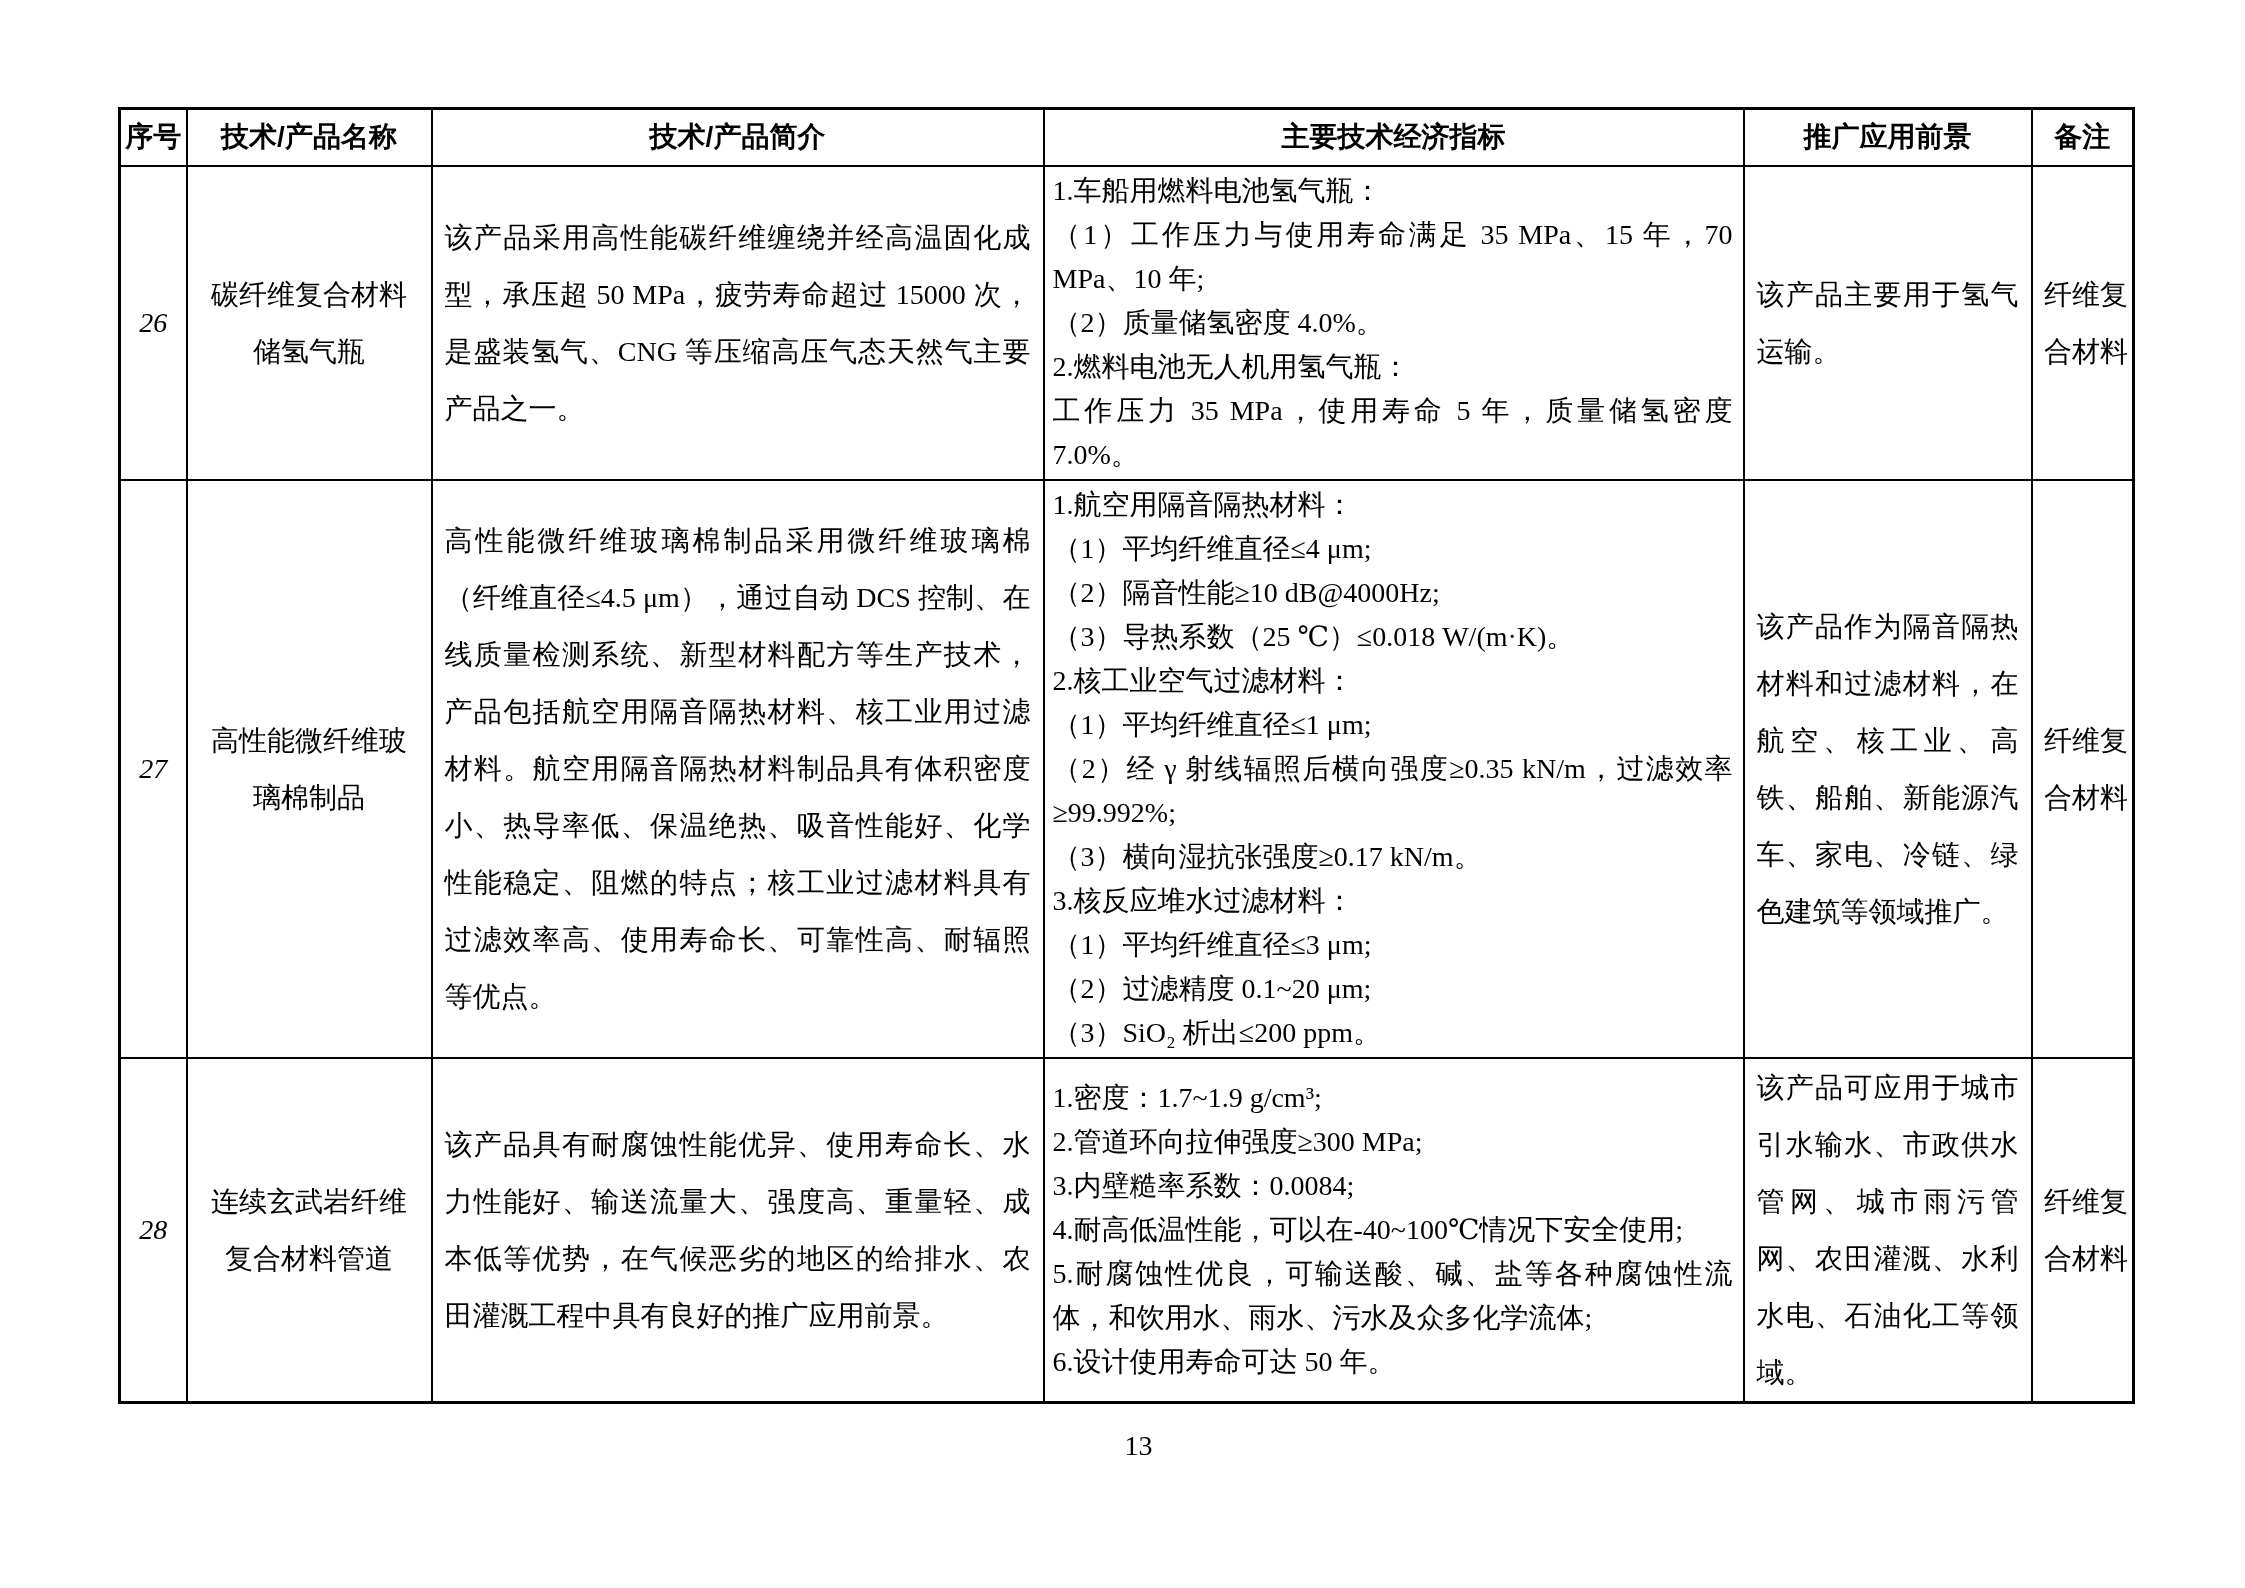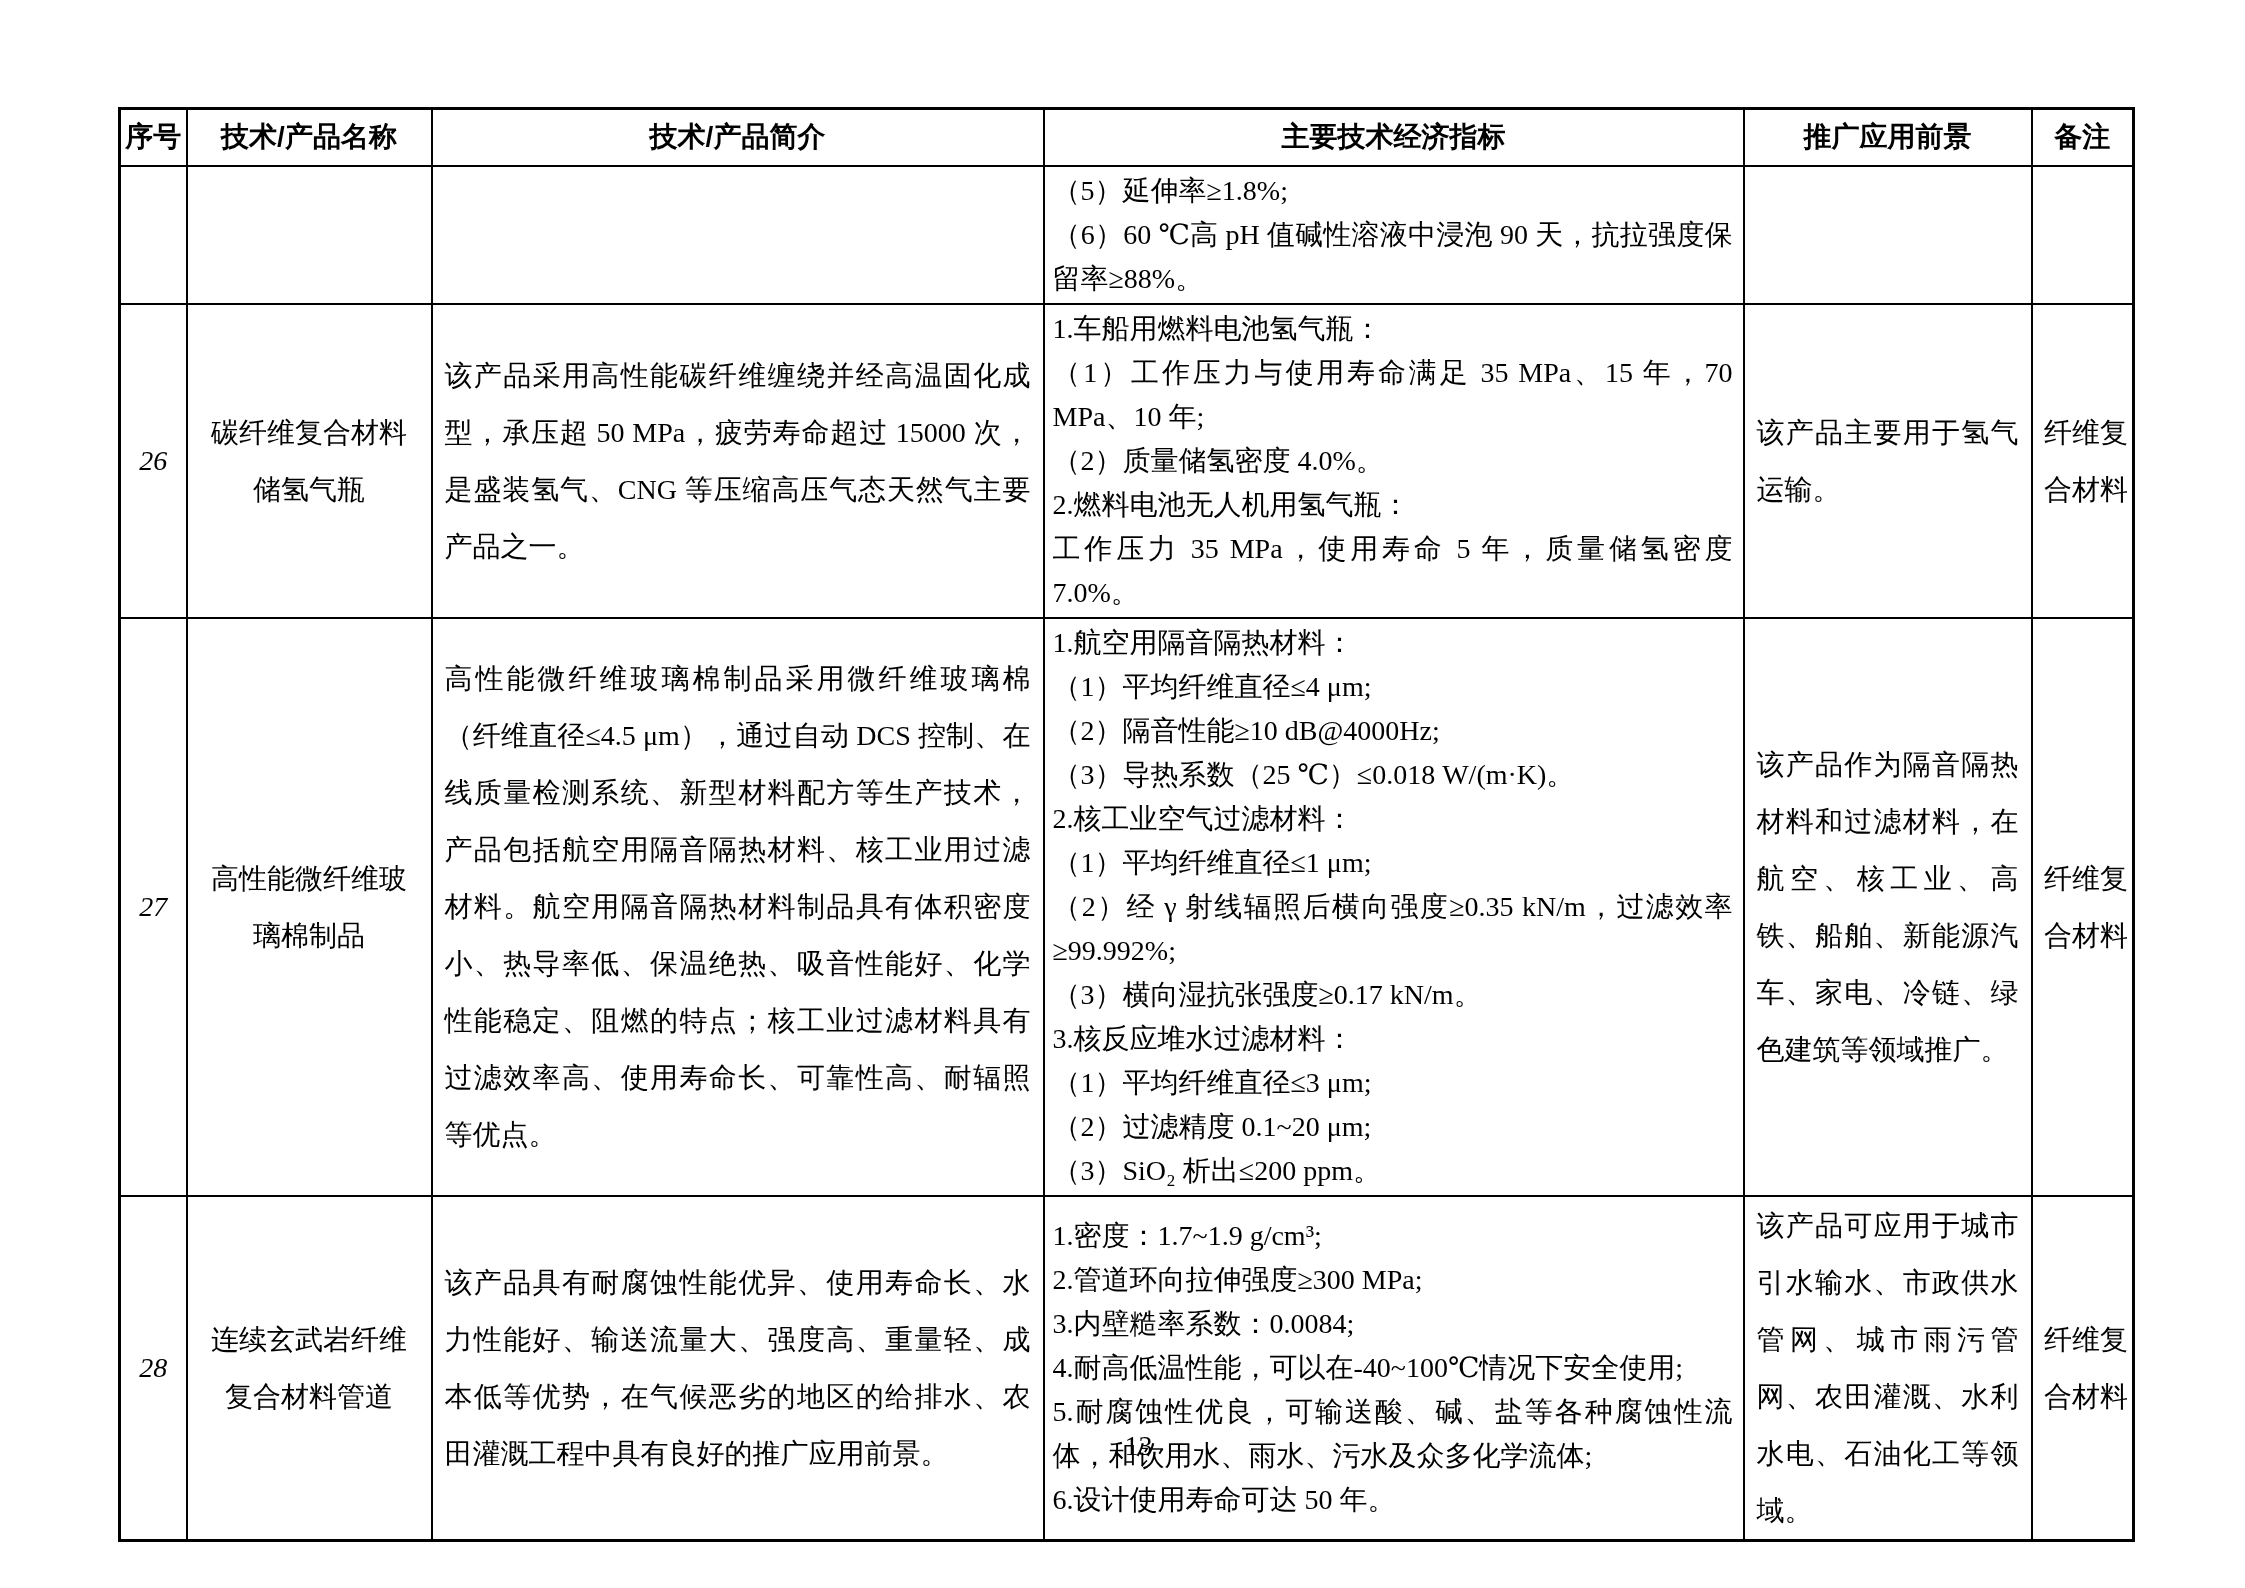--- a/index.html
+++ b/index.html
@@ -102,31 +102,20 @@
     <tr style="height:57px;">
       <th class="hdr">序号</th>
       <th class="hdr">技术/产品名称</th>
       <th class="hdr">技术/产品简介</th>
       <th class="hdr">主要技术经济指标</th>
       <th class="hdr">推广应用前景</th>
       <th class="hdr">备注</th>
     </tr>
   </thead>
   <tbody>
-    <tr style="height:137px;">
-      <td class="c-no"></td>
-      <td class="c-name"></td>
-      <td class="c-intro"></td>
-      <td class="c-ind">
-          <p>（5）延伸率≥1.8%;</p>
-          <p>（6）60 ℃高 pH 值碱性溶液中浸泡 90 天，抗拉强度保留率≥88%。</p>
-        </td>
-      <td class="c-pros"></td>
-      <td class="c-remark"></td>
-    </tr>
     <tr style="height:254px;">
       <td class="c-no">26</td>
       <td class="c-name">碳纤维复合材料储氢气瓶</td>
       <td class="c-intro">该产品采用高性能碳纤维缠绕并经高温固化成型，承压超 50 MPa，疲劳寿命超过 15000 次，是盛装氢气、CNG 等压缩高压气态天然气主要产品之一。</td>
       <td class="c-ind">
           <p>1.车船用燃料电池氢气瓶：</p>
           <p>（1）工作压力与使用寿命满足 35 MPa、15 年，70 MPa、10 年;</p>
           <p>（2）质量储氢密度 4.0%。</p>
           <p>2.燃料电池无人机用氢气瓶：</p>
           <p>工作压力 35 MPa，使用寿命 5 年，质量储氢密度 7.0%。</p>

